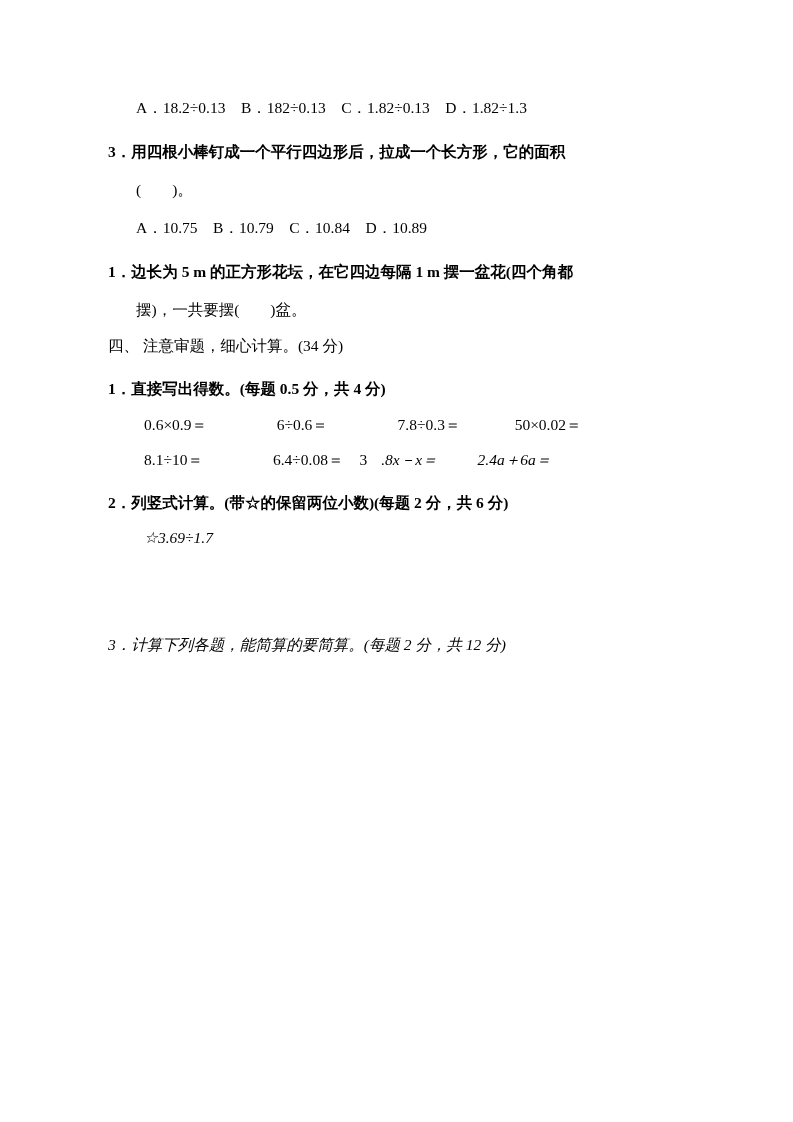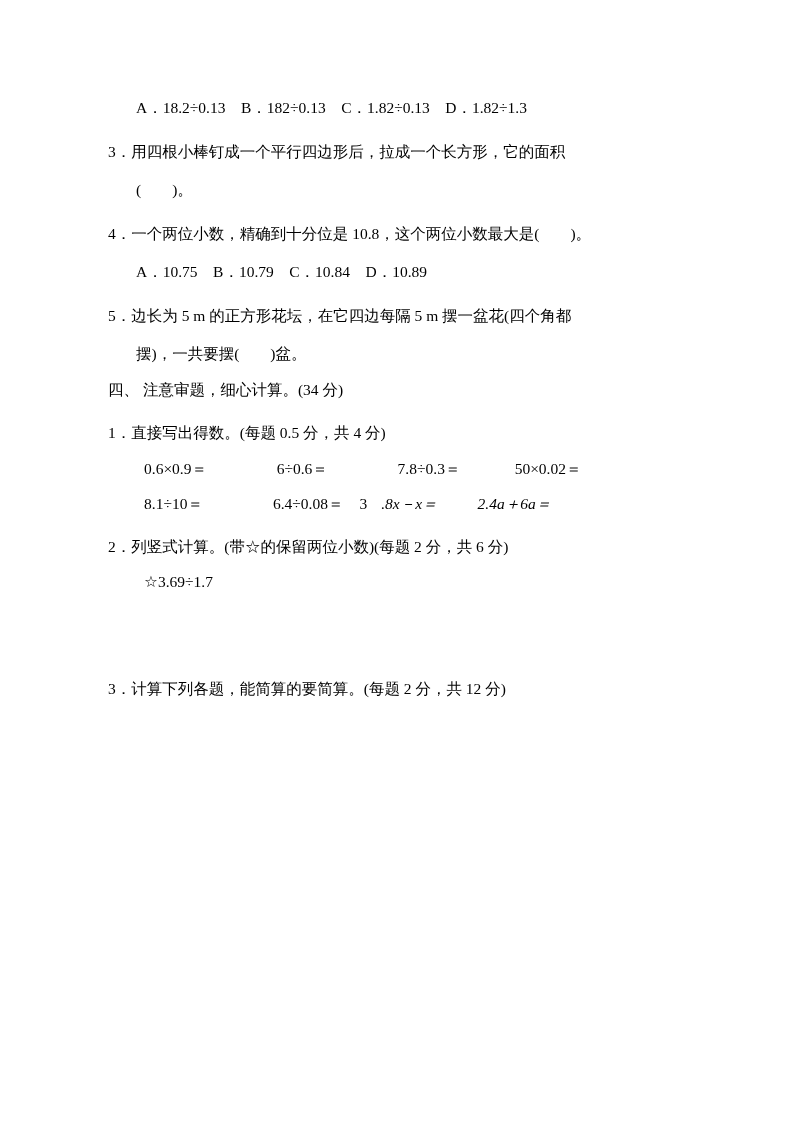--- a/index.html
+++ b/index.html
@@ -50,22 +50,22 @@
     padding-left: 28px;
     font-size: 15.5px;
     white-space: pre;
   }
   .section-title {
     font-size: 15.5px;
     margin: 0 0 14px 0;
     white-space: pre;
   }
   .gap-top-lg { }
-  .gap-top-md { margin-top: 20px; }
-  .gap-top-xxl { margin-top: 86px; }
+  .gap-top-md { margin-top: 20px; font-weight: bold; }
+  .gap-top-xxl { margin-top: 86px; font-style: italic; }
   .calcrow {
     padding-left: 36px;
     font-size: 15.5px;
     white-space: pre;
     margin: 0 0 14px 0;
   }
   .ital {
     font-style: italic;
     font-family: "Liberation Serif", serif;
   }
@@ -75,24 +75,23 @@
 <body>
 
 <div class="page">
   <div class="content">
 
     <div class="line opts">A．18.2÷0.13　B．182÷0.13　C．1.82÷0.13　D．1.82÷1.3</div>
 
     <div class="line indent-hang gap-top-md">3．用四根小棒钉成一个平行四边形后，拉成一个长方形，它的面积</div>
     <div class="line sub">(　　)。</div>
 
-    <div class="line indent-hang gap-top-md">4．一个两位小数，精确到十分位是 10.8，这个两位小数最大是(　　)。</div>
     <div class="line opts">A．10.75　B．10.79　C．10.84　D．10.89</div>
 
-    <div class="line indent-hang gap-top-md">5．边长为 5 m 的正方形花坛，在它四边每隔 5 m 摆一盆花(四个角都</div>
+    <div class="line indent-hang gap-top-md">1．边长为 5 m 的正方形花坛，在它四边每隔 1 m 摆一盆花(四个角都</div>
     <div class="line sub">摆)，一共要摆(　　)盆。</div>
 
     <div class="section-title gap-top-lg">四、 注意审题，细心计算。(34 分)</div>
 
     <div class="line indent-hang gap-top-md">1．直接写出得数。(每题 0.5 分，共 4 分)</div>
     <div class="calcrow">0.6×0.9＝　　　　  6÷0.6＝　　　　  7.8÷0.3＝　　　  50×0.02＝</div>
     <div class="calcrow"><span>8.1÷10＝</span><span class="blank-space" style="width:70px"></span><span>6.4÷0.08＝</span><span class="blank-space" style="width:16px"></span><span>3</span><span class="blank-space" style="width:14px"></span><span class="ital">.8x－x＝</span><span class="blank-space" style="width:40px"></span><span class="ital">2.4a＋6a＝</span></div>
 
     <div class="line indent-hang gap-top-md">2．列竖式计算。(带☆的保留两位小数)(每题 2 分，共 6 分)</div>
 

